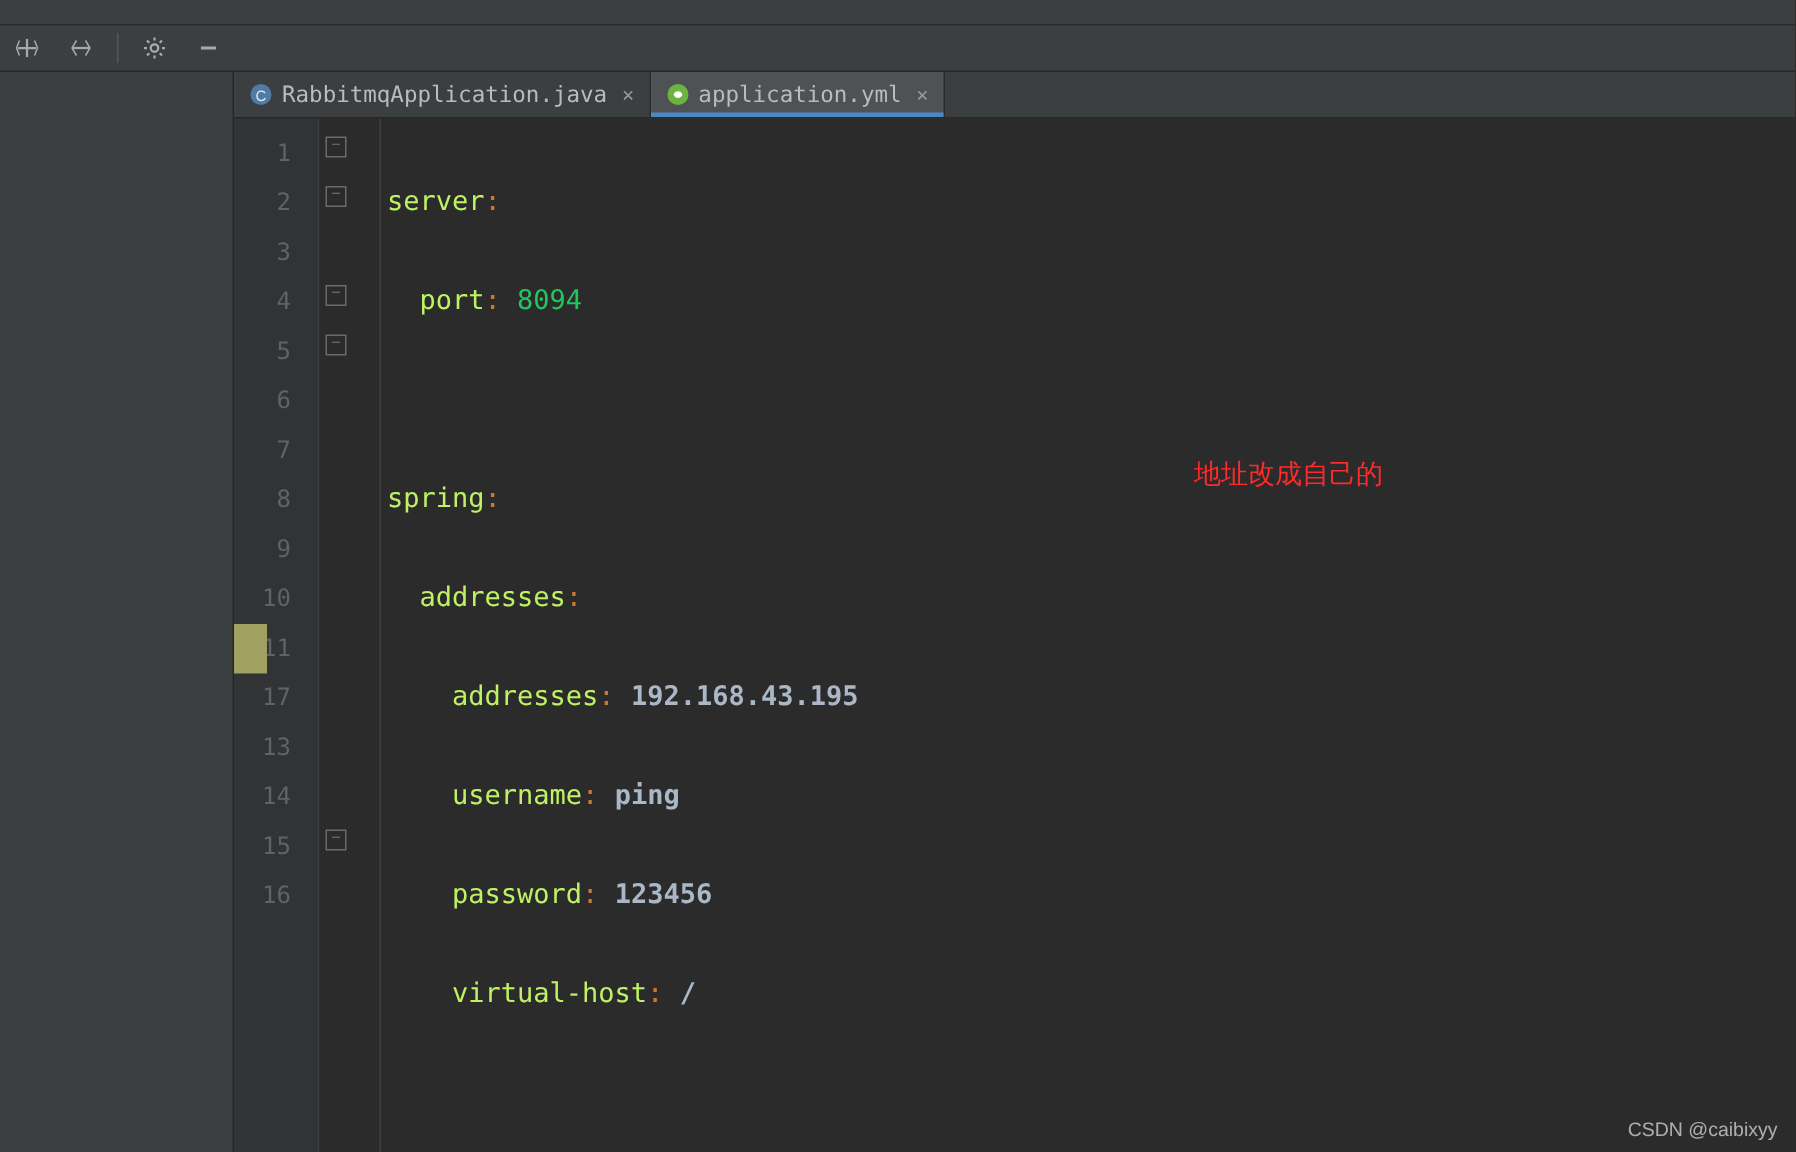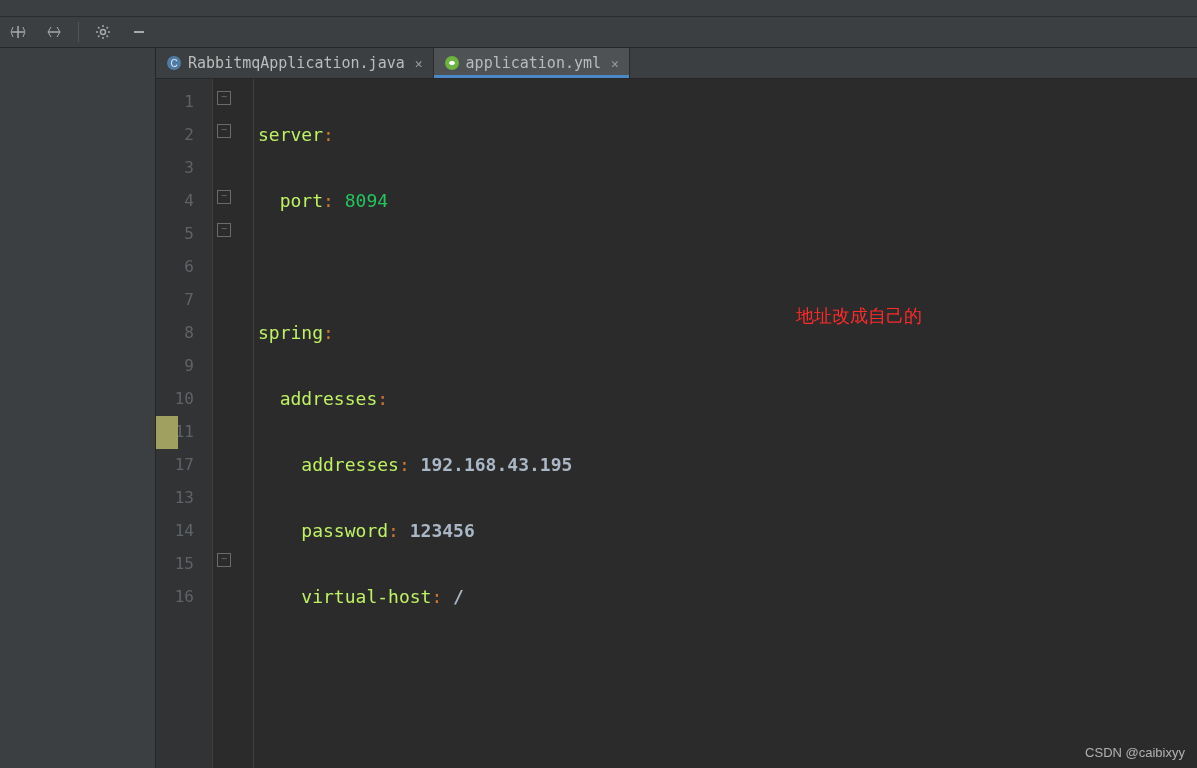--- a/index.html
+++ b/index.html
@@ -290,20 +290,21 @@
         <div class="fold-mark" style="top:474px">−</div>
       </div>
 
       <div class="code">
 <div class="line"><span class="tok-key">server</span><span class="tok-colon">:</span></div>
 <div class="line">  <span class="tok-key">port</span><span class="tok-colon">: </span><span class="tok-num">8094</span></div>
 <div class="line"></div>
 <div class="line"><span class="tok-key">spring</span><span class="tok-colon">:</span></div>
 <div class="line">  <span class="tok-key">addresses</span><span class="tok-colon">:</span></div>
 <div class="line">    <span class="tok-key">addresses</span><span class="tok-colon">: </span><span class="tok-str">192.168.43.195</span></div>
+<div class="line">    <span class="tok-key">username</span><span class="tok-colon">: </span><span class="tok-str">ping</span></div>
 <div class="line">    <span class="tok-key">password</span><span class="tok-colon">: </span><span class="tok-str">123456</span></div>
 <div class="line">    <span class="tok-key">virtual-host</span><span class="tok-colon">: </span><span class="tok-str">/</span></div>
 
 
 
 
 
 
       </div>
 

